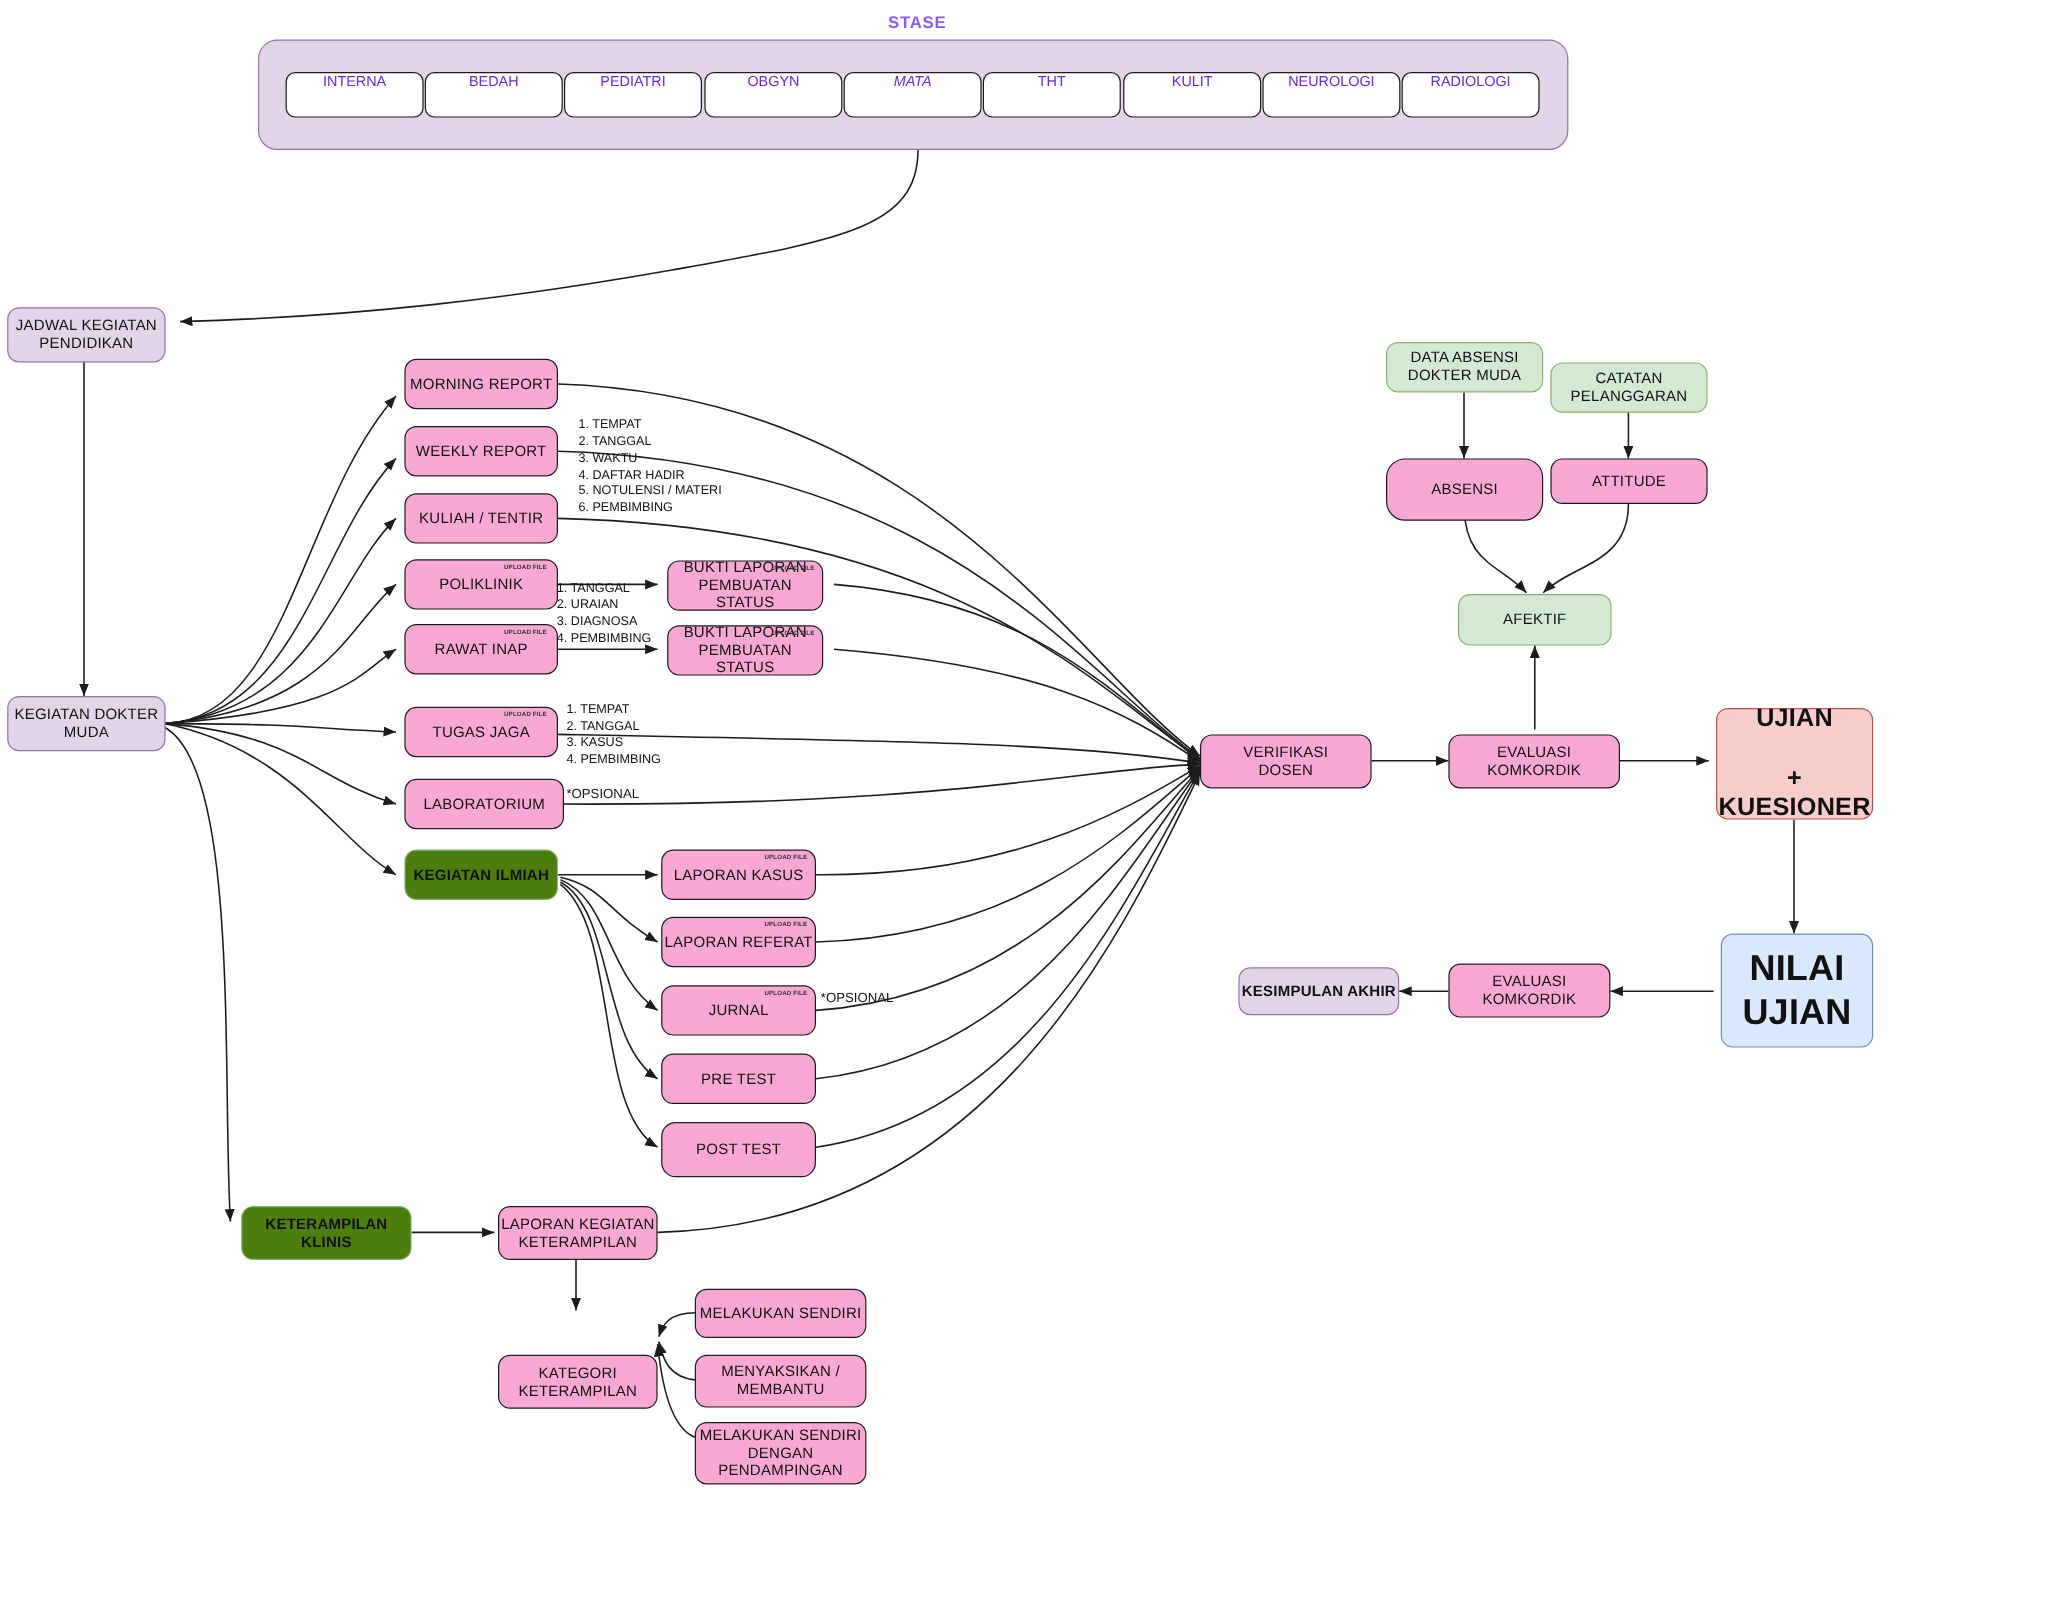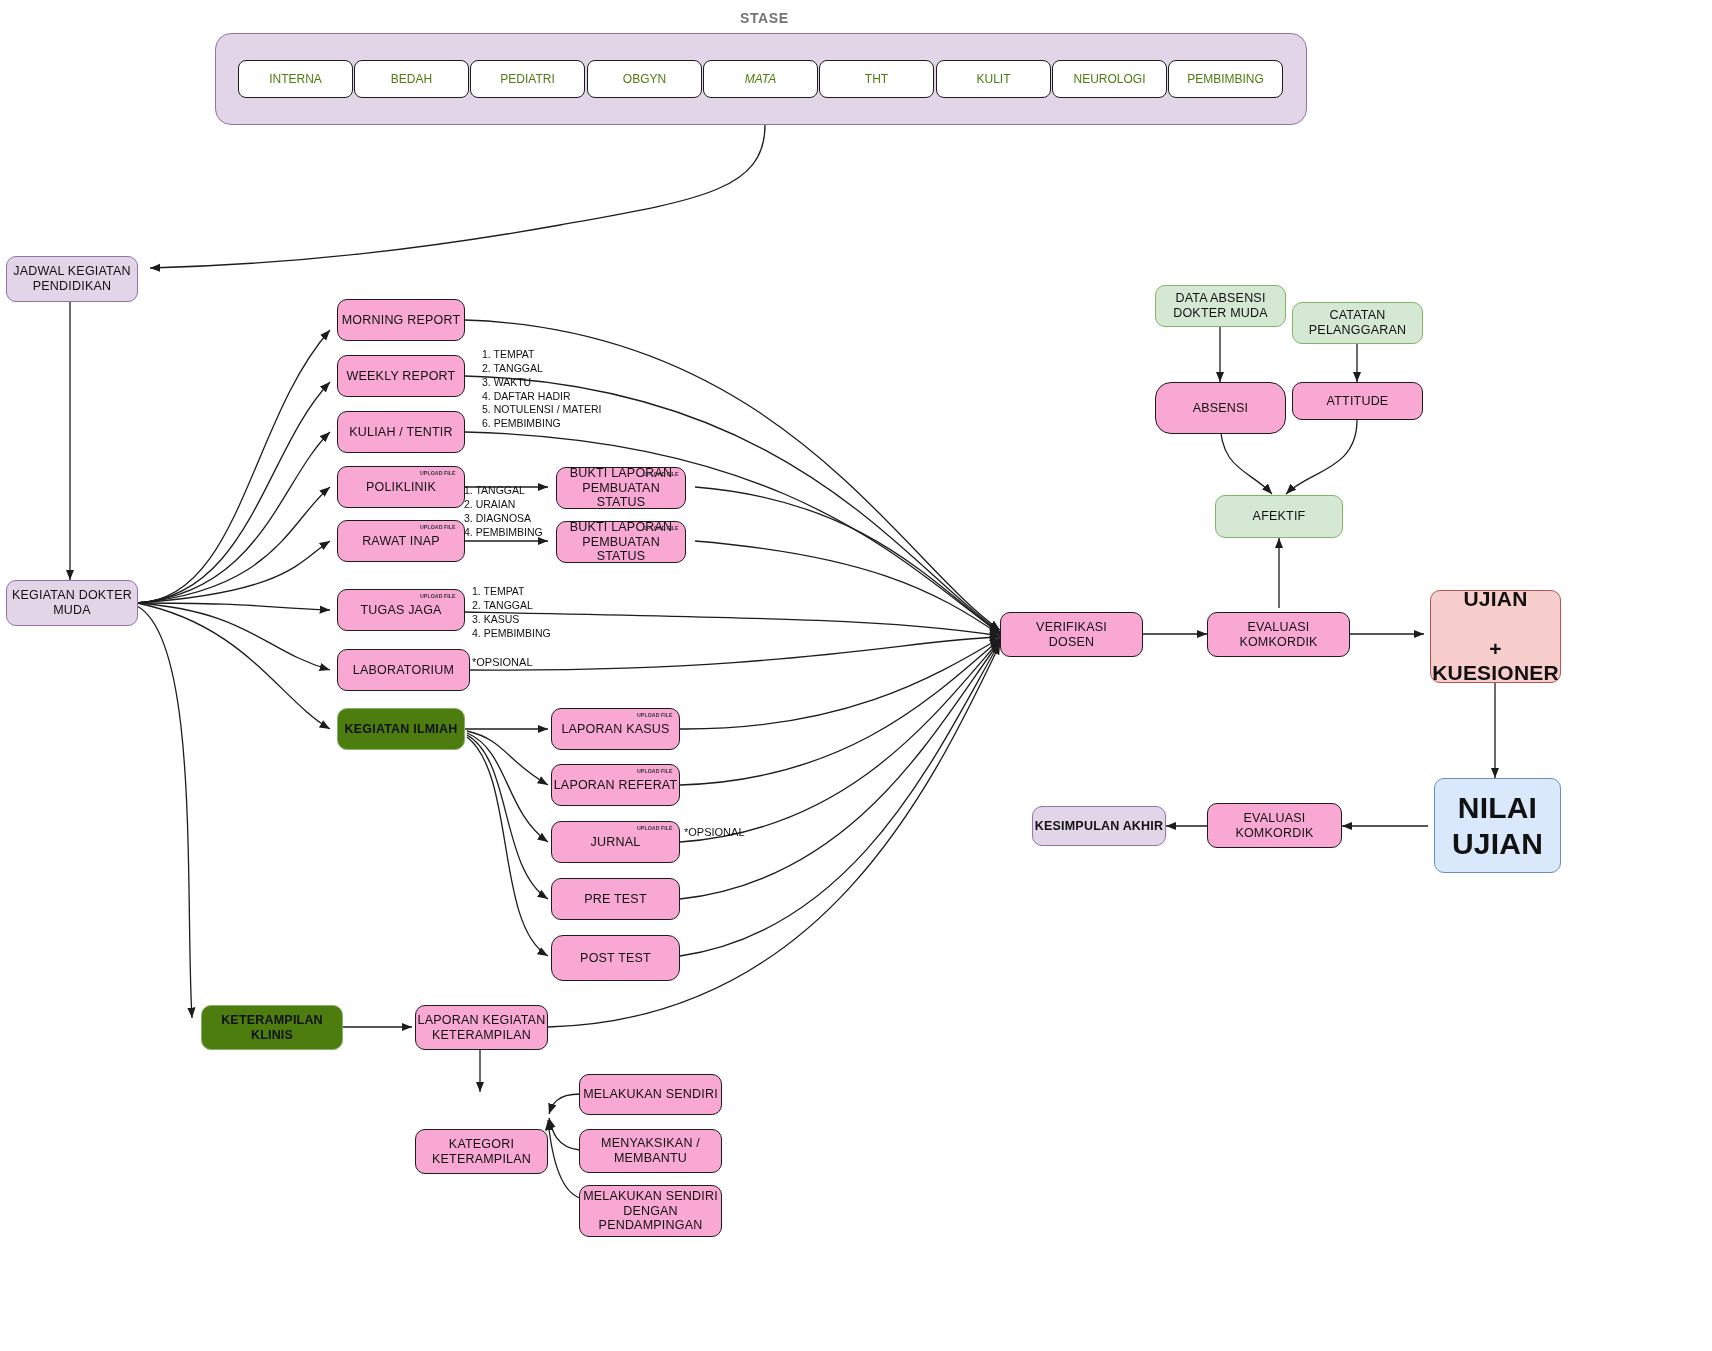--- a/index.html
+++ b/index.html
@@ -15,25 +15,25 @@
   .node.white{background:#f9a8d4;}
   .node.green{background:#4d7c0f;border-color:#82b366;font-weight:bold;}
   .node.greenplain{background:#d5e8d4;border-color:#82b366;font-weight:normal;}
   .node.purple{background:#e1d5e7;border-color:#9673a6;}
   .node.red{background:#f8cecc;border-color:#b85450;font-weight:bold;font-size:21px;}
   .node.blue{background:#dae8fc;border-color:#6c8ebf;font-weight:bold;font-size:30px;}
   .node.bold{font-weight:bold;}
 
   .stase-band{position:absolute;background:#e1d5e7;border:1.6px solid #9673a6;
       border-radius:16px;box-sizing:border-box;}
-  .stase-title{position:absolute;font-weight:bold;font-size:14px;color:#737373;
+  .stase-title{position:absolute;font-weight:bold;font-size:14px;color:#8b5cf6;
       letter-spacing:.6px;}
   .stase-chip{position:absolute;box-sizing:border-box;background:#ffffff;
-      border:1.4px solid #1c1c1c;border-radius:8px;display:flex;align-items:center;
-      justify-content:center;font-size:12px;color:#4d7c0f;}
+      border:1.4px solid #1c1c1c;border-radius:8px;display:flex;align-items:flex-start;
+      justify-content:center;font-size:12px;color:#6d28d9;}
 
   .upload-tag{position:absolute;font-size:5.2px;letter-spacing:.1px;color:#333;
       font-weight:bold;}
   .annot{position:absolute;font-size:10.5px;color:#111;line-height:1.32;
       white-space:pre;}
   .annot.small{font-size:11px;}
   .twoline{white-space:pre-line;}
 </style>
 </head>
 <body>
@@ -129,21 +129,21 @@
   <div class="stase-chip" style="left:819px;top:60px;width:115px;height:38px;">
     <span>THT</span>
   </div>
   <div class="stase-chip" style="left:936px;top:60px;width:115px;height:38px;">
     <span>KULIT</span>
   </div>
   <div class="stase-chip" style="left:1052px;top:60px;width:115px;height:38px;">
     <span>NEUROLOGI</span>
   </div>
   <div class="stase-chip" style="left:1168px;top:60px;width:115px;height:38px;">
-    <span>PEMBIMBING</span>
+    <span>RADIOLOGI</span>
   </div>
 
   <div class="node purple twoline" style="left:6px;top:256px;width:132px;height:46px;">JADWAL KEGIATAN<br>PENDIDIKAN</div>
 
   <div class="node purple twoline" style="left:6px;top:580px;width:132px;height:46px;">KEGIATAN DOKTER<br>MUDA</div>
 
   <div class="node white" style="left:337px;top:299px;width:128px;height:42px;">MORNING REPORT</div>
 
   <div class="node white" style="left:337px;top:355px;width:128px;height:42px;">WEEKLY REPORT</div>
 

